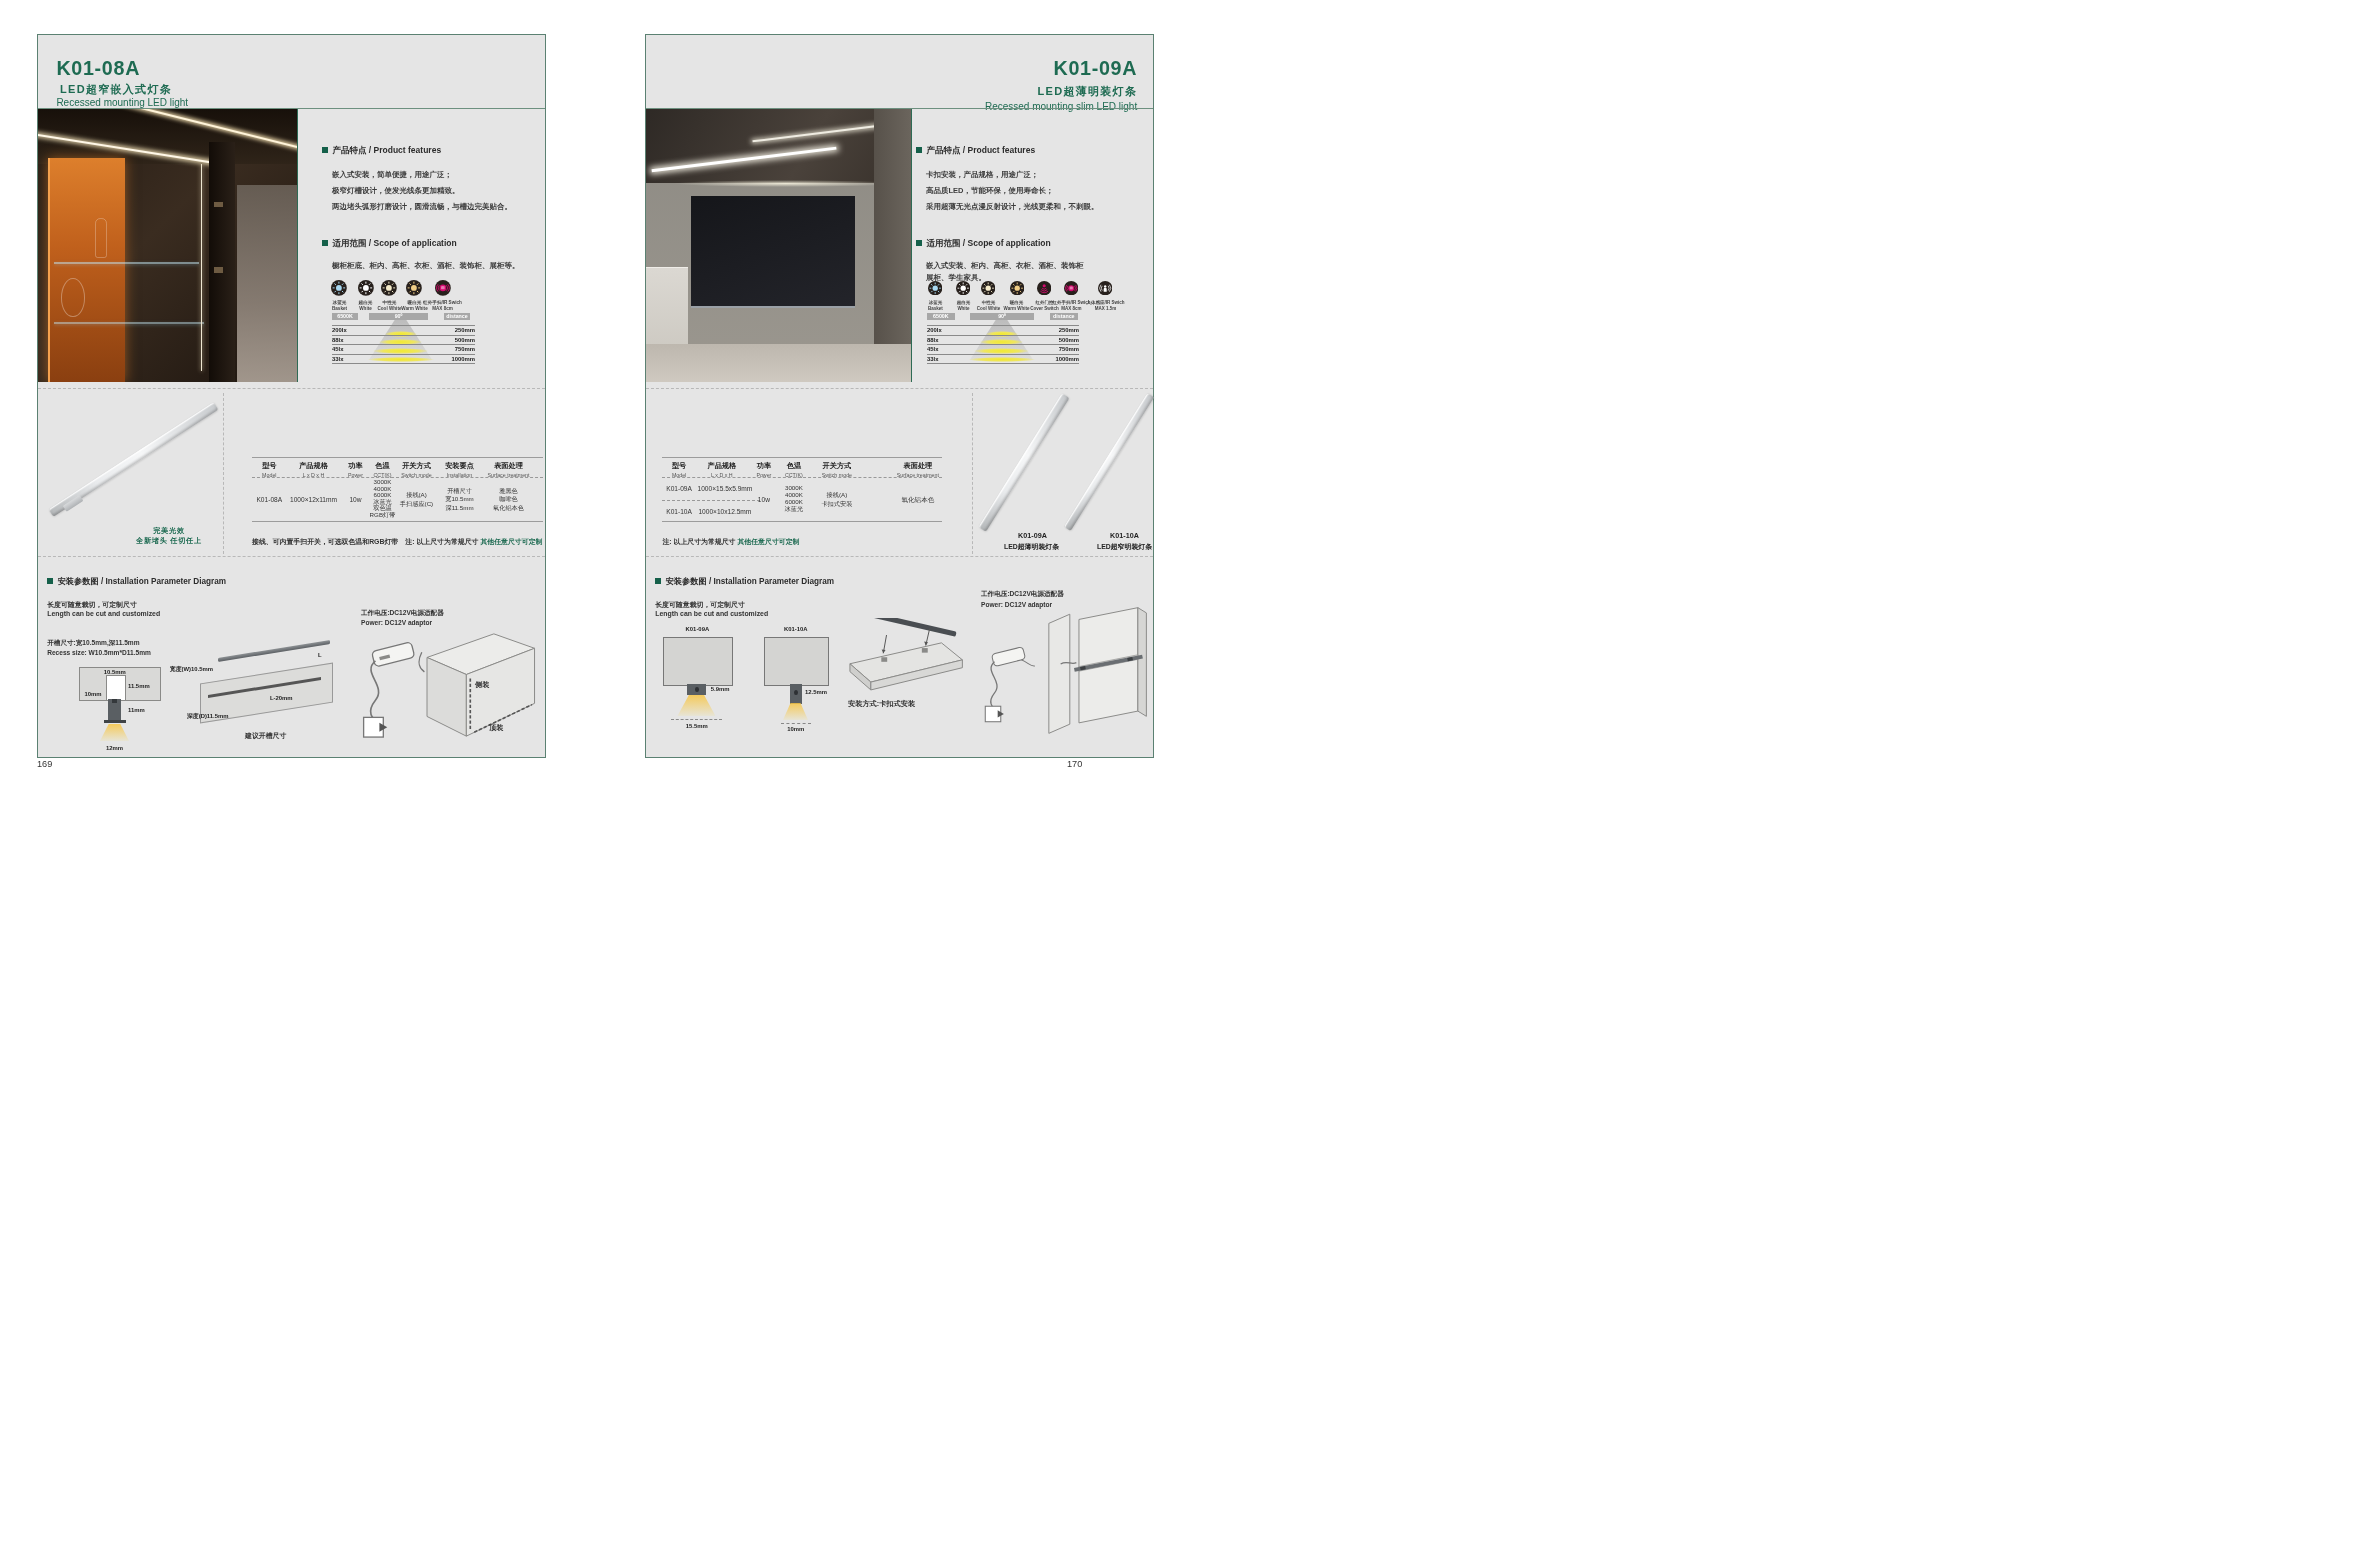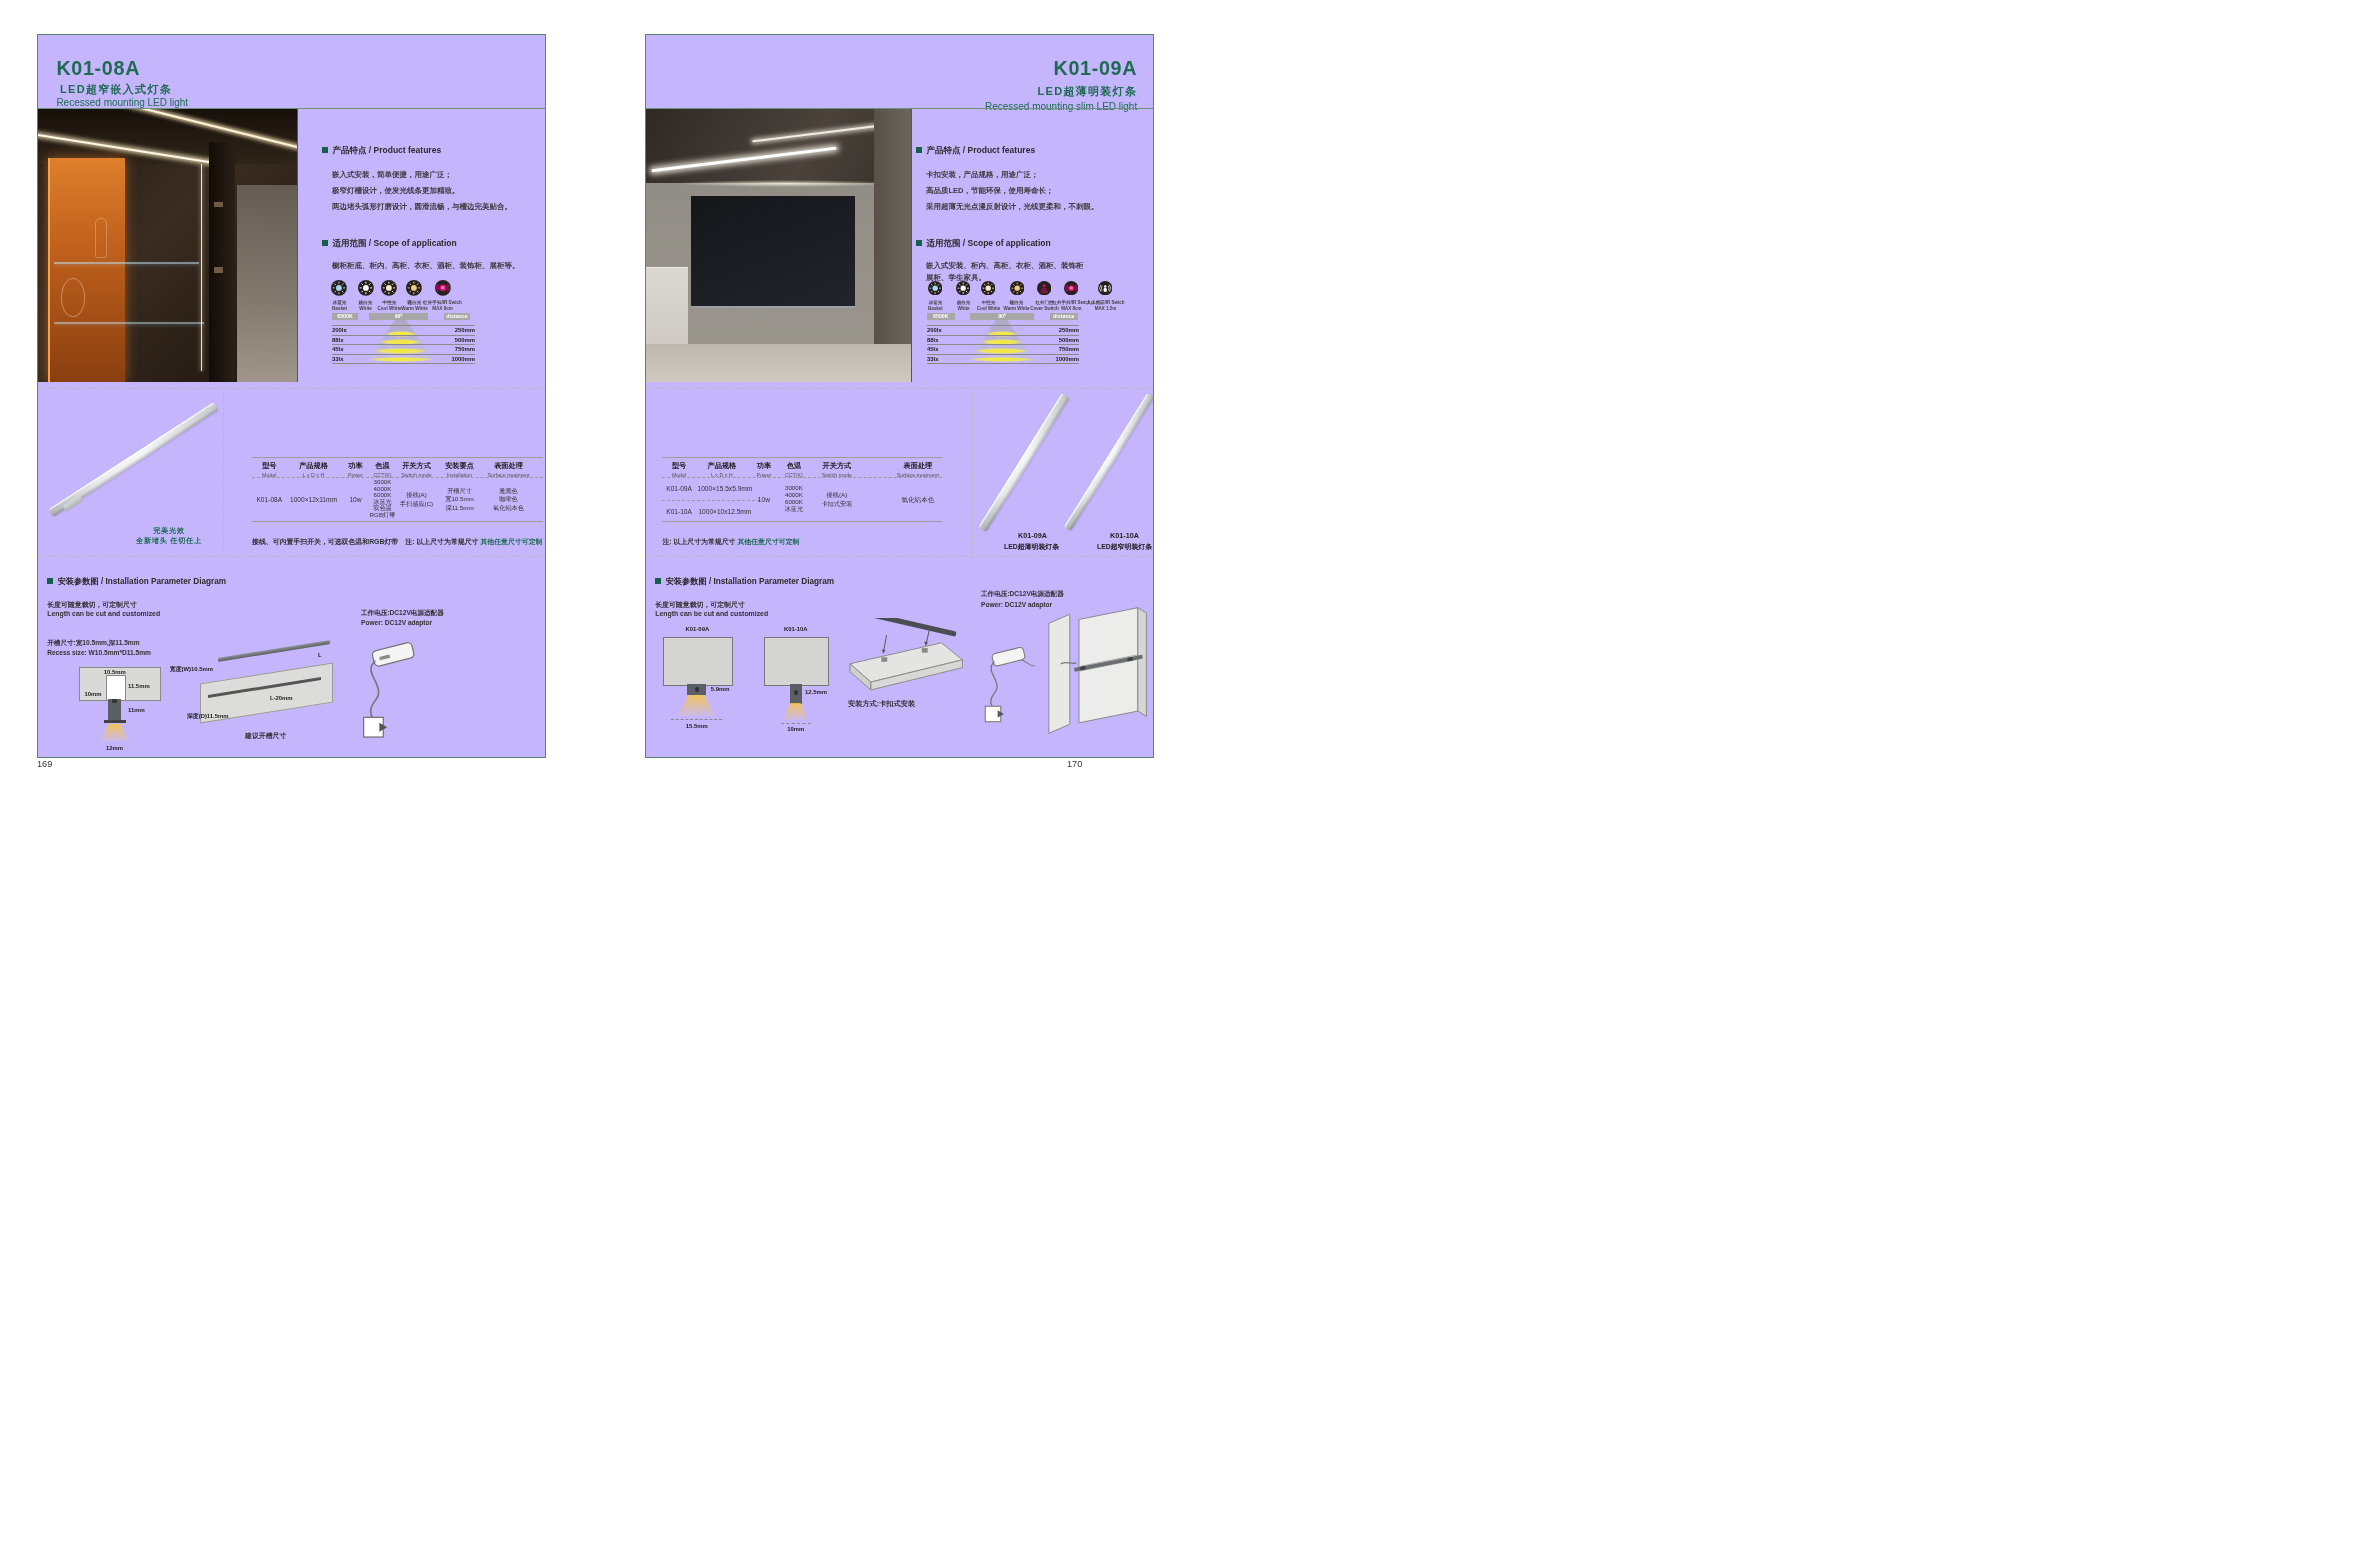--- a/index.html
+++ b/index.html
@@ -1,19 +1,19 @@
 <!DOCTYPE html>
 <html style="font-size:10.5px"><head>
 <meta charset="utf-8">
 <style>
   html,body{margin:0;padding:0;background:#fff;}
   .sheet{position:relative;width:1189px;height:775px;background:#fff;overflow:hidden;
          font-family:"Liberation Sans",sans-serif;color:#333;}
   .abs{position:absolute;}
-  .page{position:absolute;top:34px;height:722px;border:0.7px solid #5b8172;background:#c4b5fd;}
+  .page{position:absolute;top:34px;height:722px;border:0.7px solid #5b8172;background:#e5e5e5;}
   .model-title{font-size:19.7px;font-weight:bold;color:#1e6b52;letter-spacing:0.7px;}
   .title-cn{font-size:11px;font-weight:bold;color:#1e6b52;letter-spacing:1.3px;}
   .title-en{font-size:10px;color:#1e6b52;}
   .rule{position:absolute;left:0;right:0;height:0.7px;background:#6d907f;}
   .sec-h{position:absolute;font-size:8.5px;font-weight:bold;color:#2c2c2c;white-space:nowrap;}
   .sq{display:inline-block;width:5.9px;height:5.9px;background:#15604a;margin-right:4.6px;}
   .ftxt{position:absolute;font-size:7.5px;font-weight:600;color:#3d3d3d;white-space:nowrap;}
   .licon{position:absolute;width:15.8px;height:15.8px;}
   .ilabel{position:absolute;text-align:center;font-size:4.6px;line-height:5.6px;color:#444;font-weight:600;}
   .badge{position:absolute;height:7.2px;background:#a7a7a7;color:#fff;font-size:5.3px;
@@ -306,20 +306,32 @@
     <div class="abs" style="left:315px;top:601px;width:79px;height:105px;">
       <svg viewBox="0 0 120 160" width="79" height="105">
         <rect x="30" y="16" width="62" height="24" rx="7" transform="rotate(-14 61 28)" fill="#f4f4f2" stroke="#777" stroke-width="2"></rect>
         <rect x="40" y="30" width="16" height="5" transform="rotate(-14 48 32)" fill="#8a8a88"></rect>
         <path d="M34 38 C 12 56, 52 76, 34 98 C 20 116, 28 126, 40 132" fill="none" stroke="#777" stroke-width="2.5"></path>
         <rect x="16" y="124" width="30" height="30" fill="#fff" stroke="#777" stroke-width="2"></rect>
         <path d="M40 132 l12 7 -12 7 z" fill="#555"></path>
       </svg>
     </div>
 
+    <div class="abs" style="left:377px;top:591px;width:125px;height:121px;">
+      <svg viewBox="0 0 190 180" width="125" height="118">
+        <polygon points="18,48 120,12 182,34 78,74" fill="#ececea" stroke="#8a8a88" stroke-width="1.5"></polygon>
+        <polygon points="18,48 78,74 78,168 18,138" fill="#dcdcda" stroke="#8a8a88" stroke-width="1.5"></polygon>
+        <polygon points="78,74 182,34 182,118 78,168" fill="#e6e6e4" stroke="#8a8a88" stroke-width="1.5"></polygon>
+        <line x1="84" y1="80" x2="84" y2="160" stroke="#555" stroke-width="2.5" stroke-dasharray="5 3"></line>
+        <line x1="90" y1="162" x2="178" y2="120" stroke="#555" stroke-width="2.5" stroke-dasharray="5 3"></line>
+        <path d="M10 40 C 2 56, 6 64, 14 70" fill="none" stroke="#777" stroke-width="2"></path>
+      </svg>
+      <div class="instxt" style="left:60px;top:54px;font-size:7.2px;">侧装</div>
+      <div class="instxt" style="left:74px;top:97px;font-size:7.2px;">顶装</div>
+    </div>
   </div>
 
   <div class="page" style="left:645px;width:507px;">
     <div class="abs" style="right:15.8px;top:22px;text-align:right;">
       <div class="model-title">K01-09A</div>
       <div class="title-cn" style="margin-top:3.9px;">LED超薄明装灯条</div>
       <div class="title-en" style="margin-top:2px;">Recessed mounting slim LED light</div>
     </div>
     <div class="rule" style="top:73px;"></div>
 

